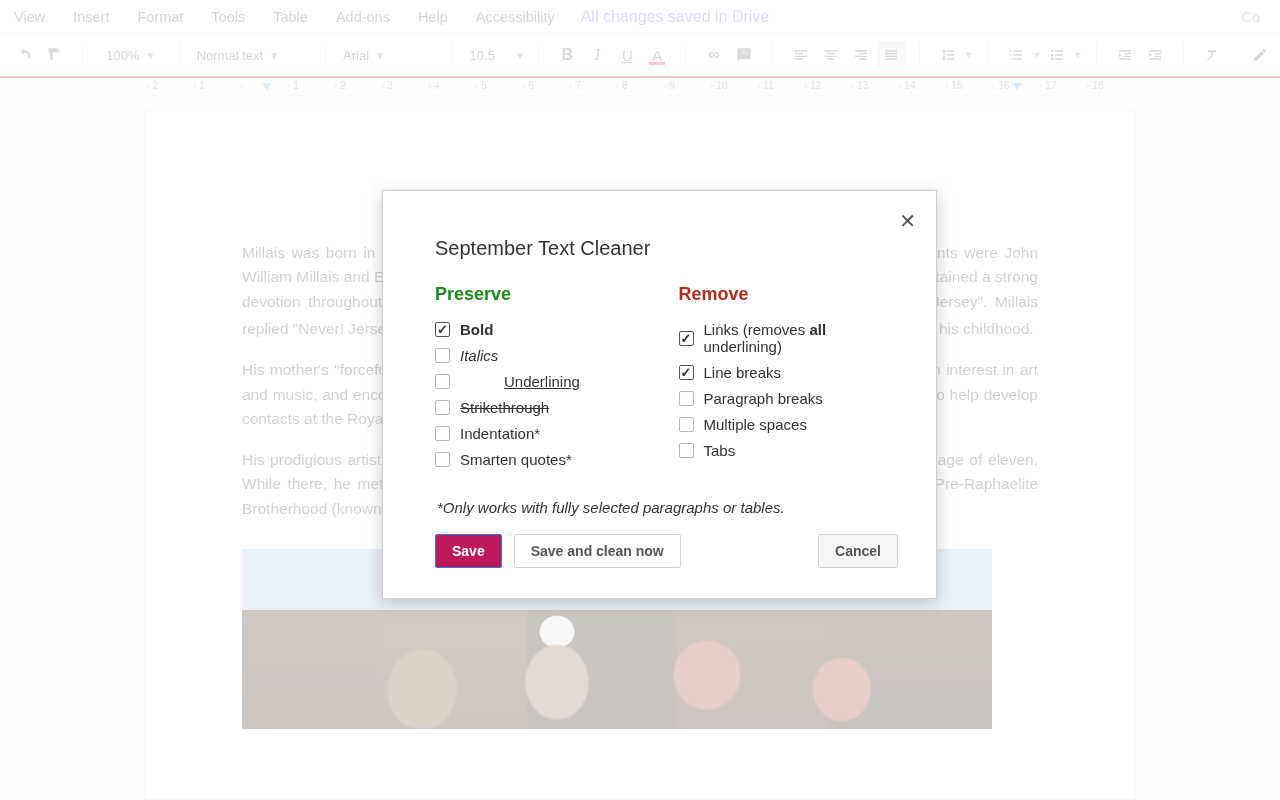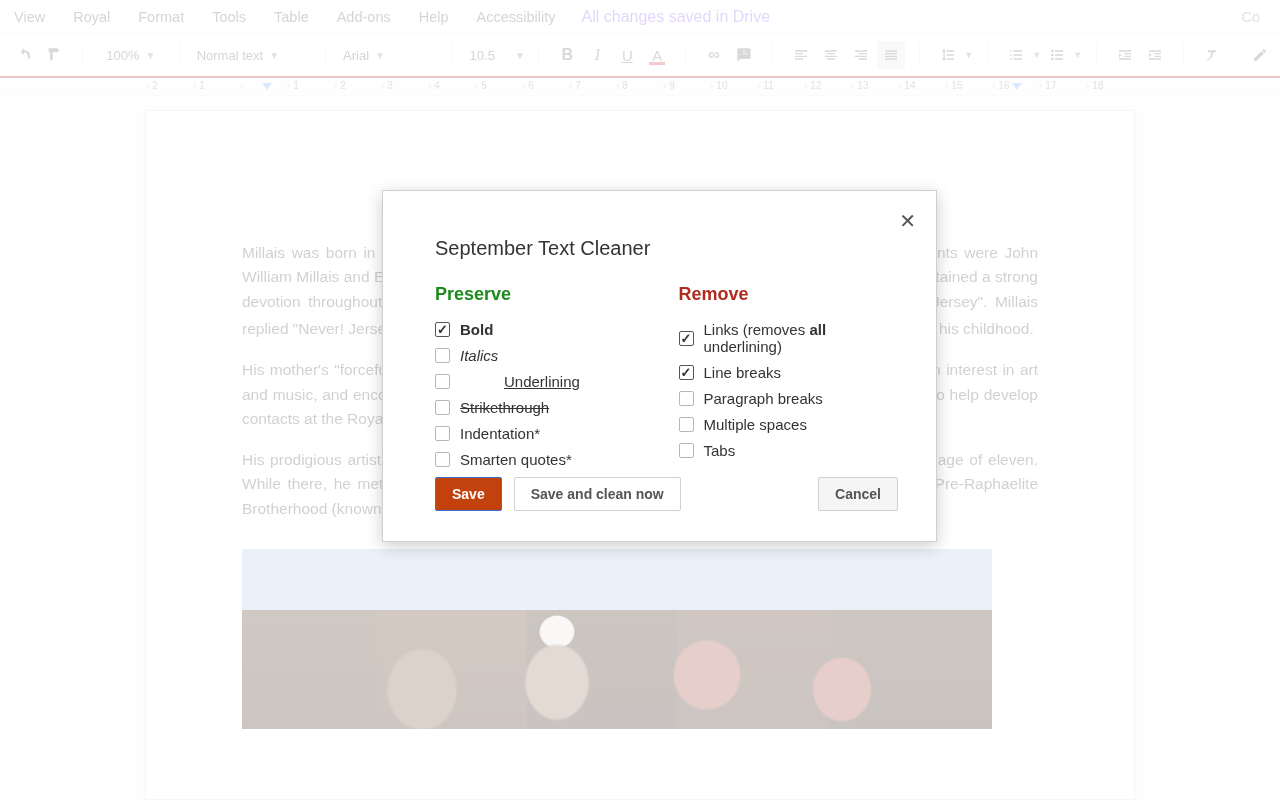--- a/index.html
+++ b/index.html
@@ -219,33 +219,33 @@
   .dlg-buttons {
     display:flex; align-items:center; gap:12px;
   }
   .btn {
     height:34px; padding: 0 16px;
     font-size:14px; font-weight:700;
     border-radius:2px;
     display:flex; align-items:center;
     cursor:default;
   }
-  .btn.primary { background:#c2410c; color:#fff; border:1px solid #3573d6; }
+  .btn.primary { background:#be185d; color:#fff; border:1px solid #3573d6; }
   .btn.secondary { background:#fff; color:#555; border:1px solid #d0d0d0; }
   .btn.cancel { margin-left:auto; background:#f5f5f5; color:#555; border:1px solid #d0d0d0; }
 
 </style>
 </head>
 <body>
 
 <div class="faded">
 
   <div class="menubar">
     <span class="menu-item">View</span>
-    <span class="menu-item">Royal</span>
+    <span class="menu-item">Insert</span>
     <span class="menu-item">Format</span>
     <span class="menu-item">Tools</span>
     <span class="menu-item">Table</span>
     <span class="menu-item">Add-ons</span>
     <span class="menu-item">Help</span>
     <span class="menu-item">Accessibility</span>
     <span class="save-status">All changes saved in Drive</span>
     <span class="right">Co</span>
   </div>
 
@@ -480,19 +480,20 @@
             <span>Multiple spaces</span>
           </div>
           <div class="chk-row">
             <span class="chk"></span>
             <span>Tabs</span>
           </div>
         </div>
     </div>
   </div>
 
+  <div class="footnote">*Only works with fully selected paragraphs or tables.</div>
 
   <div class="dlg-buttons">
     <div class="btn primary">Save</div>
     <div class="btn secondary">Save and clean now</div>
     <div class="btn cancel">Cancel</div>
   </div>
 </div>
 
 </body></html>

